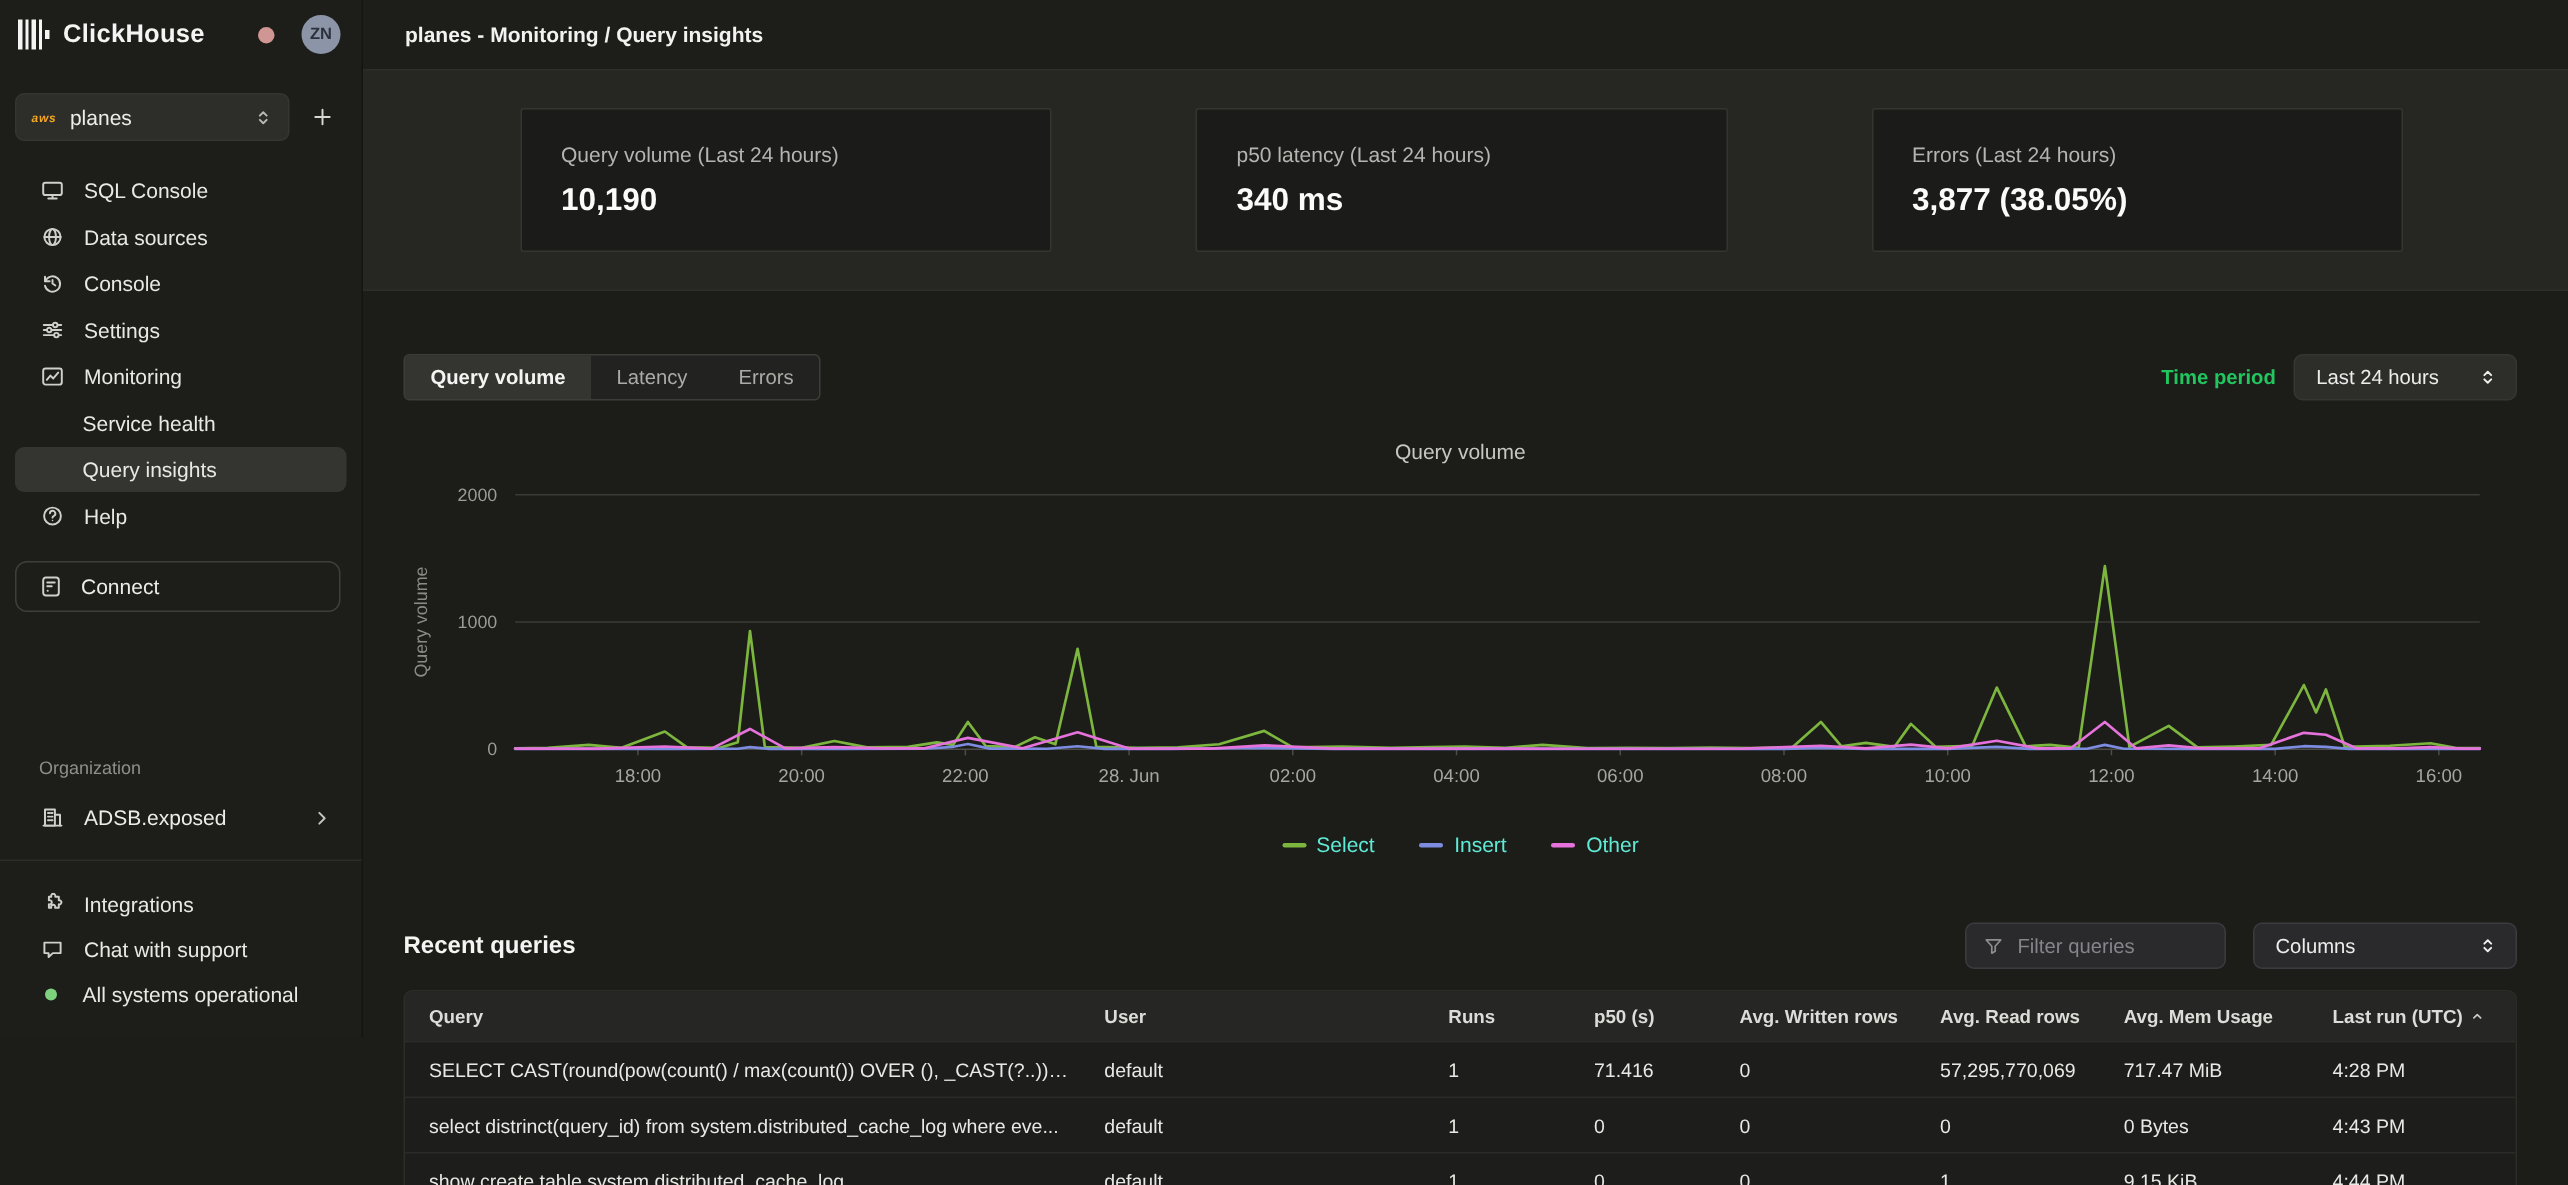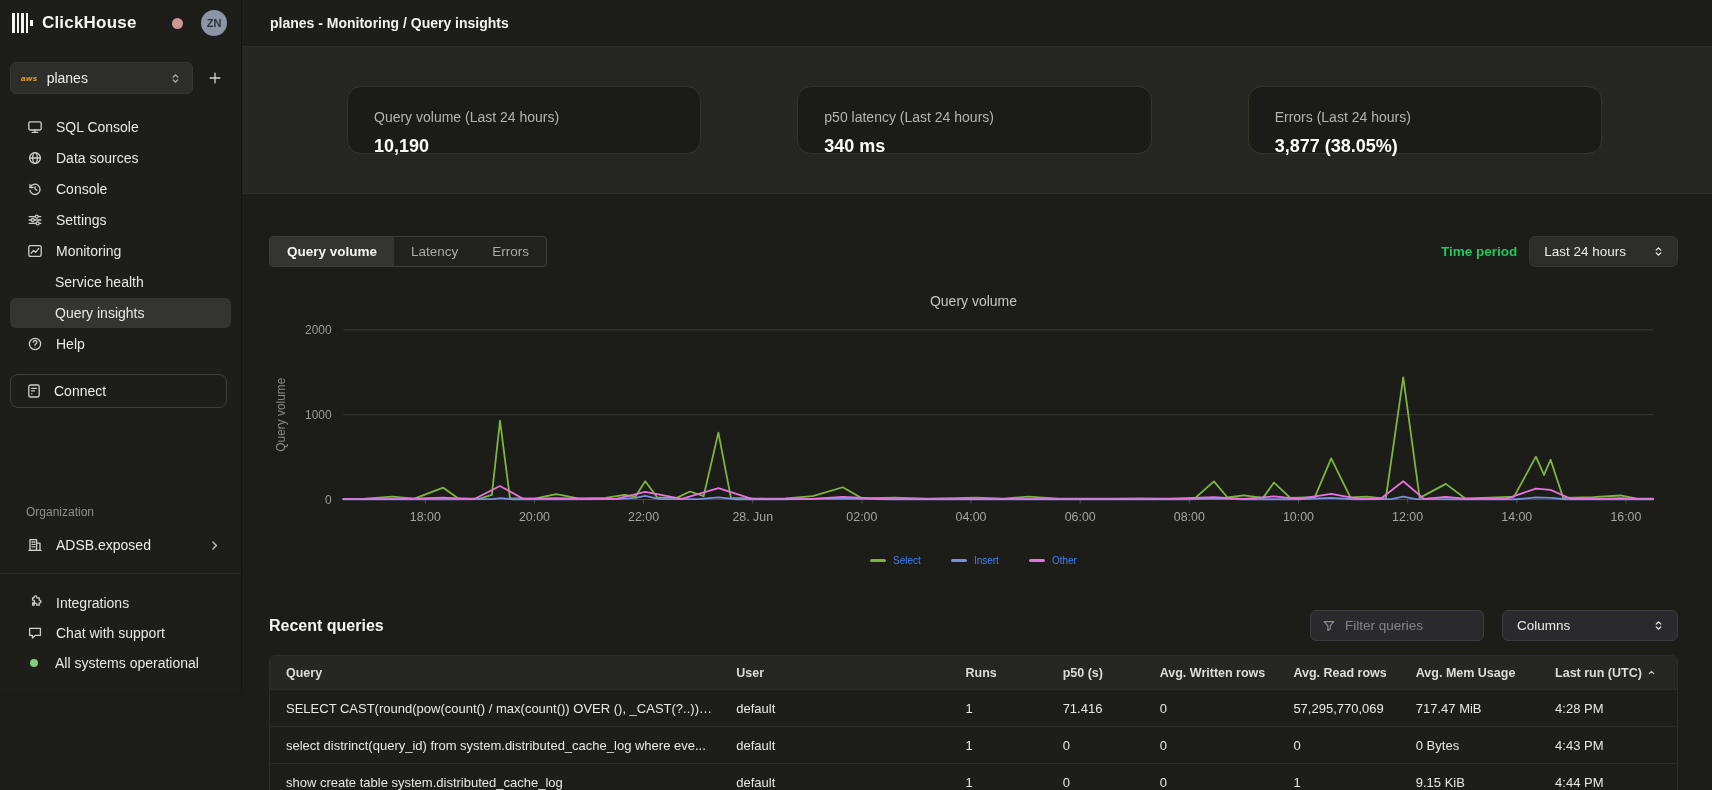--- a/index.html
+++ b/index.html
@@ -40,38 +40,38 @@
   .sb-divider { border:none; border-top:1px solid #2b2b28; margin:12px 0 14px 0; }
   .ft-item { display:flex; align-items:center; gap:13px; height:30px; margin:0 10px; padding:0 10px 0 16px; border-radius:6px; font-size:14px; color:#e8e8e5; cursor:pointer; }
   .status-dot { width:8px; height:8px; border-radius:50%; margin:0 4px; }
 
   
   main { flex:1; display:flex; flex-direction:column; height:790px; overflow:hidden; }
   .topbar { height:46px; min-height:46px; display:flex; align-items:center; padding:0 28px; background:#1d1d1a; }
   .breadcrumb { font-size:14px; font-weight:700; color:#f2f2f0; }
 
   .stats { height:148px; min-height:148px; background:#262623; border-top:1px solid #2d2d29; border-bottom:1px solid #2d2d29; display:flex; align-items:center; gap:96px; padding:0 110px 0 105px; }
-  .stat-card { flex:1; height:68px; background:#1b1b19; border:1px solid #35352f; border-radius:14px; padding:22px 26px; }
+  .stat-card { flex:1; height:96px; background:#1b1b19; border:1px solid #35352f; border-radius:2px; padding:22px 26px; }
   .stat-label { font-size:14px; color:#b4b4b0; margin-bottom:11px; }
-  .stat-value { font-size:18px; font-weight:700; color:#fbfbf9; }
+  .stat-value { font-size:21px; font-weight:700; color:#fbfbf9; }
 
   .content { flex:1; padding:0 34px 0 27px; overflow:hidden; }
   .controls-row { margin-top:42px; display:flex; align-items:center; justify-content:space-between; }
   .tabs { display:inline-flex; border:1px solid #3d3d39; border-radius:4px; overflow:hidden; background:#222220; }
   .tab { padding:7px 17px; font-size:13.5px; color:#aaaaa6; background:transparent; border:none; cursor:pointer; font-family:inherit; }
   .tab.active { background:#343431; color:#f4f4f2; font-weight:700; }
   .tp { display:flex; align-items:center; gap:12px; }
   .tp-label { font-size:13.5px; font-weight:700; color:#22c55e; }
   .tp-select { display:flex; align-items:center; gap:26px; background:#2d2d2a; border:1px solid #353531; border-radius:6px; height:31px; padding:0 12px 0 14px; color:#ececea; font-size:13.5px; cursor:pointer; font-family:inherit; }
 
   .chart-title { text-align:center; font-size:14px; color:#c6c6c2; margin-top:26px; }
   .chart-wrap { margin-top:6px; }
   .chart-wrap svg { display:block; width:100%; height:auto; }
   .legend { display:flex; justify-content:center; gap:30px; margin-top:4px; }
-  .legend-item { display:flex; align-items:center; gap:7px; font-size:10px; color:#3b82f6; cursor:pointer; }
+  .legend-item { display:flex; align-items:center; gap:7px; font-size:14px; color:#5eead4; cursor:pointer; }
   .legend-dash { width:16px; height:3px; border-radius:2px; }
 
   .recent-head { margin-top:44px; display:flex; align-items:center; justify-content:space-between; }
   .recent-title { font-size:16px; font-weight:700; color:#f4f4f2; }
   .recent-controls { display:flex; align-items:center; gap:18px; }
   .filter-wrap { display:flex; align-items:center; gap:9px; background:#2a2a2d; border:1px solid #3c3c40; border-radius:6px; height:31px; width:174px; padding:0 11px; color:#8d8d92; }
   .filter-wrap input { background:transparent; border:none; outline:none; color:#e8e8e6; font-size:13.5px; width:100%; font-family:inherit; }
   .filter-wrap input::placeholder { color:#84848a; }
   .cols-select { display:flex; align-items:center; justify-content:space-between; background:#2a2a2d; border:1px solid #3c3c40; border-radius:6px; height:31px; width:176px; padding:0 12px 0 14px; color:#ececea; font-size:13.5px; cursor:pointer; font-family:inherit; }
 

